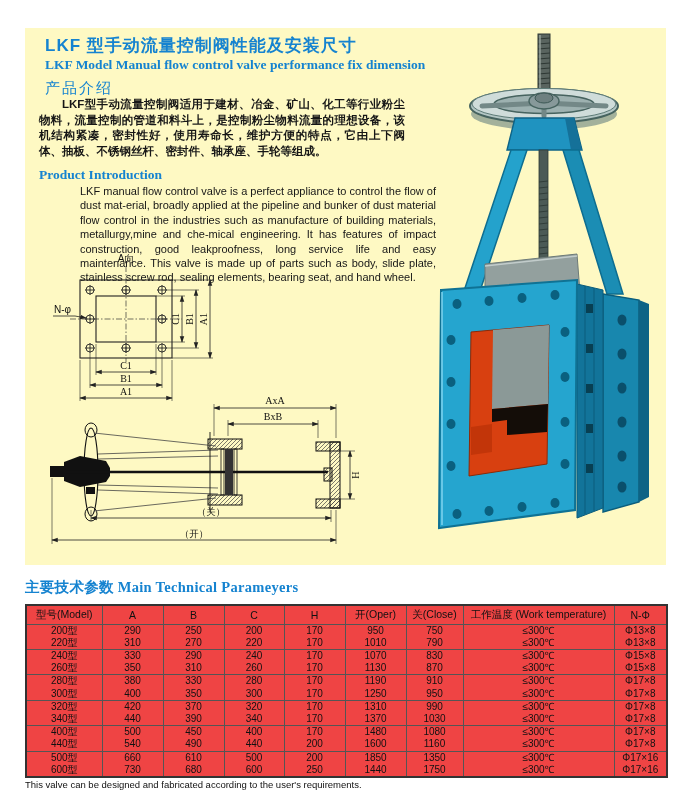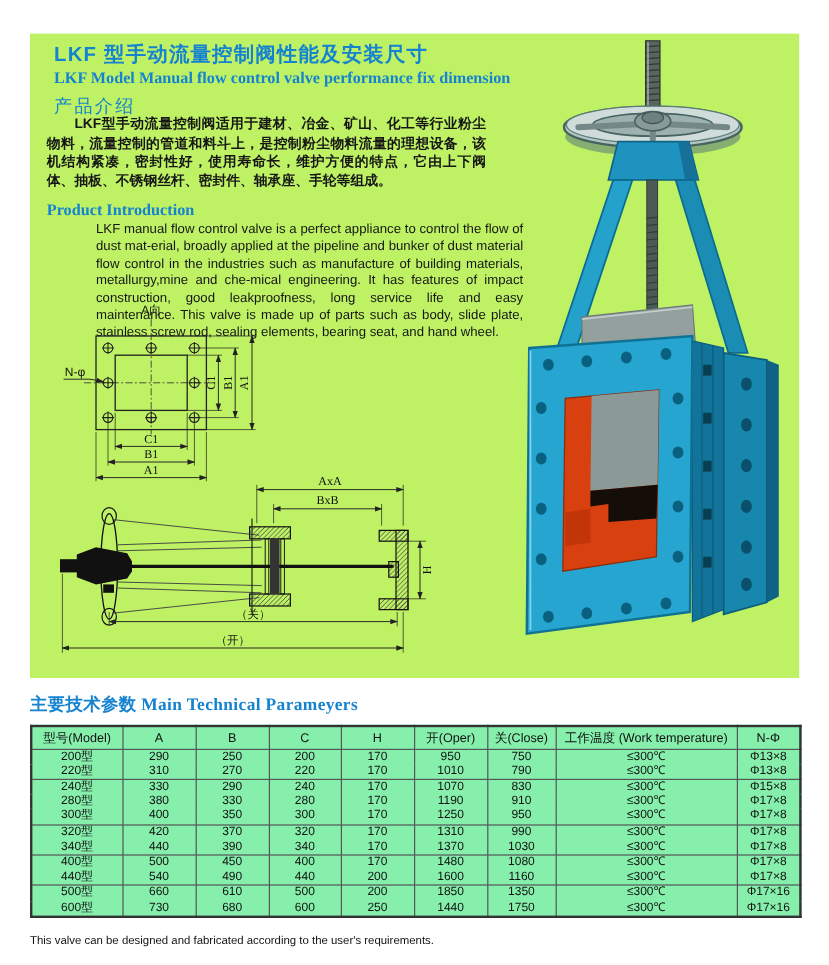--- a/index.html
+++ b/index.html
@@ -3,21 +3,21 @@
 <meta charset="utf-8">
 <style>
   * { margin:0; padding:0; box-sizing:border-box; }
   html,body { background:#ffffff; }
   .page {
     position:relative; width:691px; height:804px; background:#ffffff;
     font-family:"Liberation Sans", sans-serif; overflow:hidden;
   }
   .panel {
     position:absolute; left:25px; top:28px; width:641px; height:537px;
-    background:#bef264; overflow:hidden;
+    background:#fef9c3; overflow:hidden;
   }
   .title-zh {
     position:absolute; left:20px; top:6px; font-size:17px; font-weight:bold;
     color:#1583d0; letter-spacing:1px; white-space:nowrap;
   }
   .title-en {
     position:absolute; left:20px; top:29px; font-size:13.5px; font-weight:bold;
     color:#1583d0; font-family:"Liberation Serif", serif; white-space:nowrap;text-align:right;
   }
   .heading-zh {
@@ -44,21 +44,21 @@
   .dim-line { stroke:#222; stroke-width:0.8; fill:none; }
   .ext-line { stroke:#222; stroke-width:0.6; fill:none; }
   .draw-line { stroke:#222; stroke-width:1.1; fill:none; }
   .section-title {
     position:absolute; left:25px; top:578px; font-size:14.5px; font-weight:bold;
     color:#1583d0; font-family:"Liberation Serif", serif; letter-spacing:0.3px;
   }
   table.specs {
     position:absolute; left:25px; top:604px; width:641px;
     border-collapse:collapse; table-layout:fixed;
-    border:2px solid #333; background:#86efac;
+    border:2px solid #333; background:#ef4444;
   }
   table.specs th {
     font-size:10.5px; font-weight:normal; color:#111; height:19px;
     border-left:1px solid #555; border-right:1px solid #555;
     border-bottom:1px solid #555; text-align:center; overflow:hidden;
   }
   table.specs td {
     font-size:10px; color:#111; height:12.2px; line-height:12.2px;
     border-left:1px solid #555; border-right:1px solid #555;
     text-align:center; padding:0; overflow:hidden;
@@ -408,20 +408,31 @@
           <td>240型</td>
           <td>330</td>
           <td>290</td>
           <td>240</td>
           <td>170</td>
           <td>1070</td>
           <td>830</td>
           <td>≤300℃</td>
           <td>Φ15×8</td>
         </tr>
+        <tr class="group-end">
+          <td>260型</td>
+          <td>350</td>
+          <td>310</td>
+          <td>260</td>
+          <td>170</td>
+          <td>1130</td>
+          <td>870</td>
+          <td>≤300℃</td>
+          <td>Φ15×8</td>
+        </tr>
         <tr>
           <td>280型</td>
           <td>380</td>
           <td>330</td>
           <td>280</td>
           <td>170</td>
           <td>1190</td>
           <td>910</td>
           <td>≤300℃</td>
           <td>Φ17×8</td>

